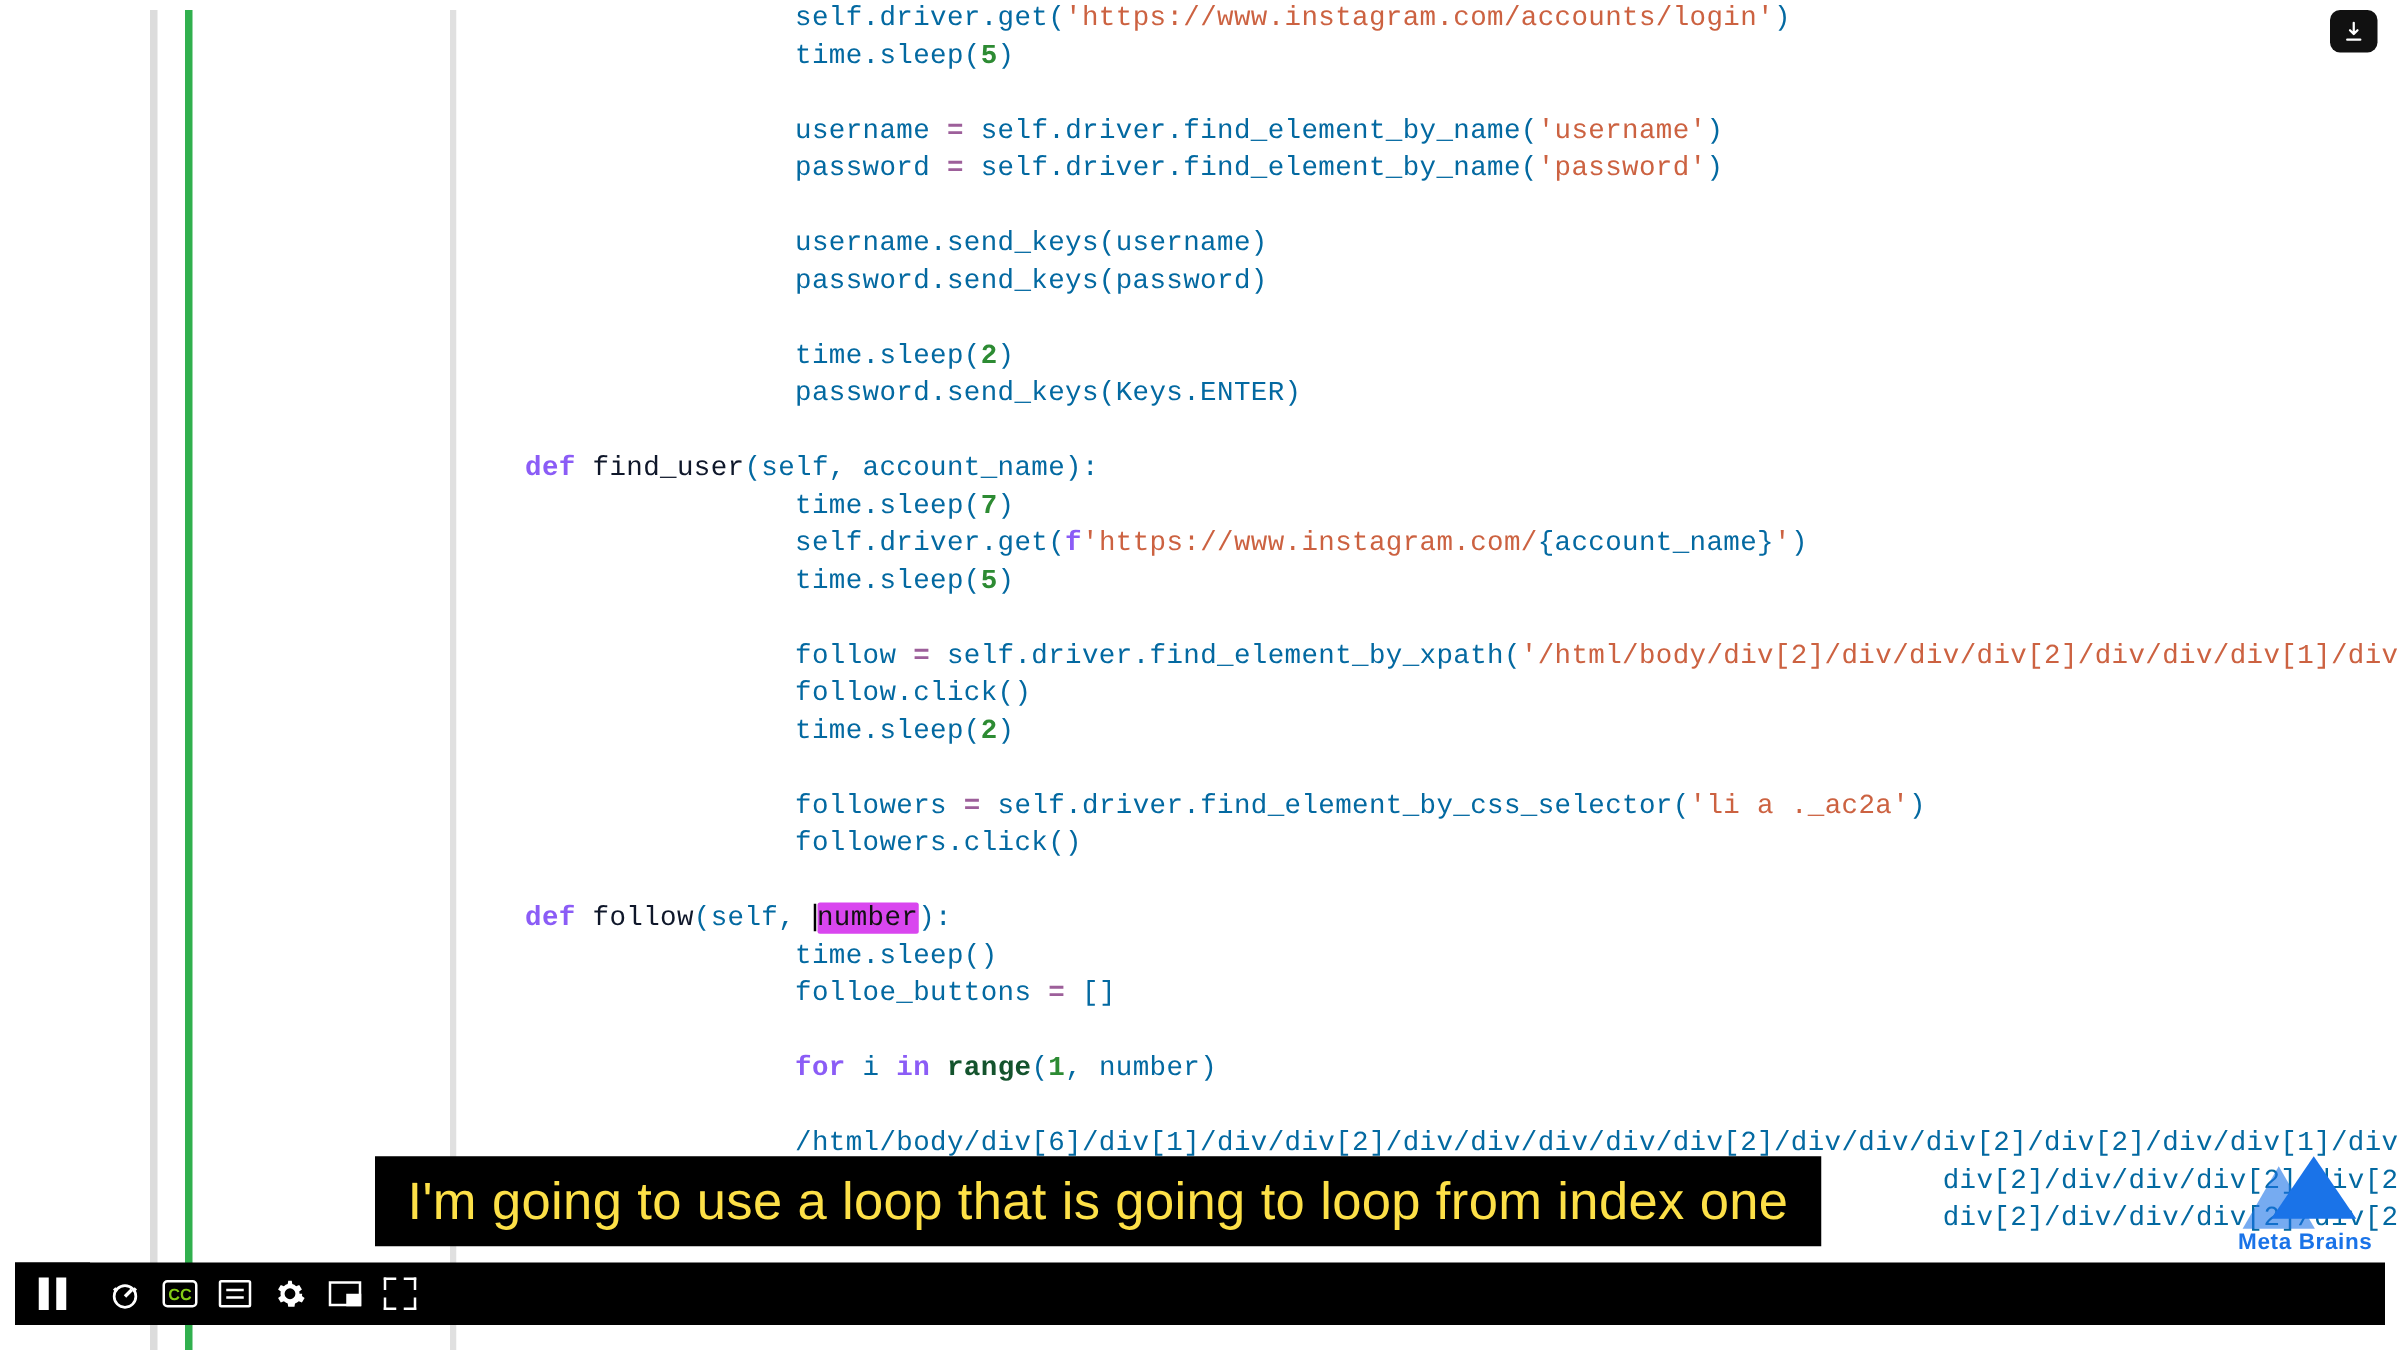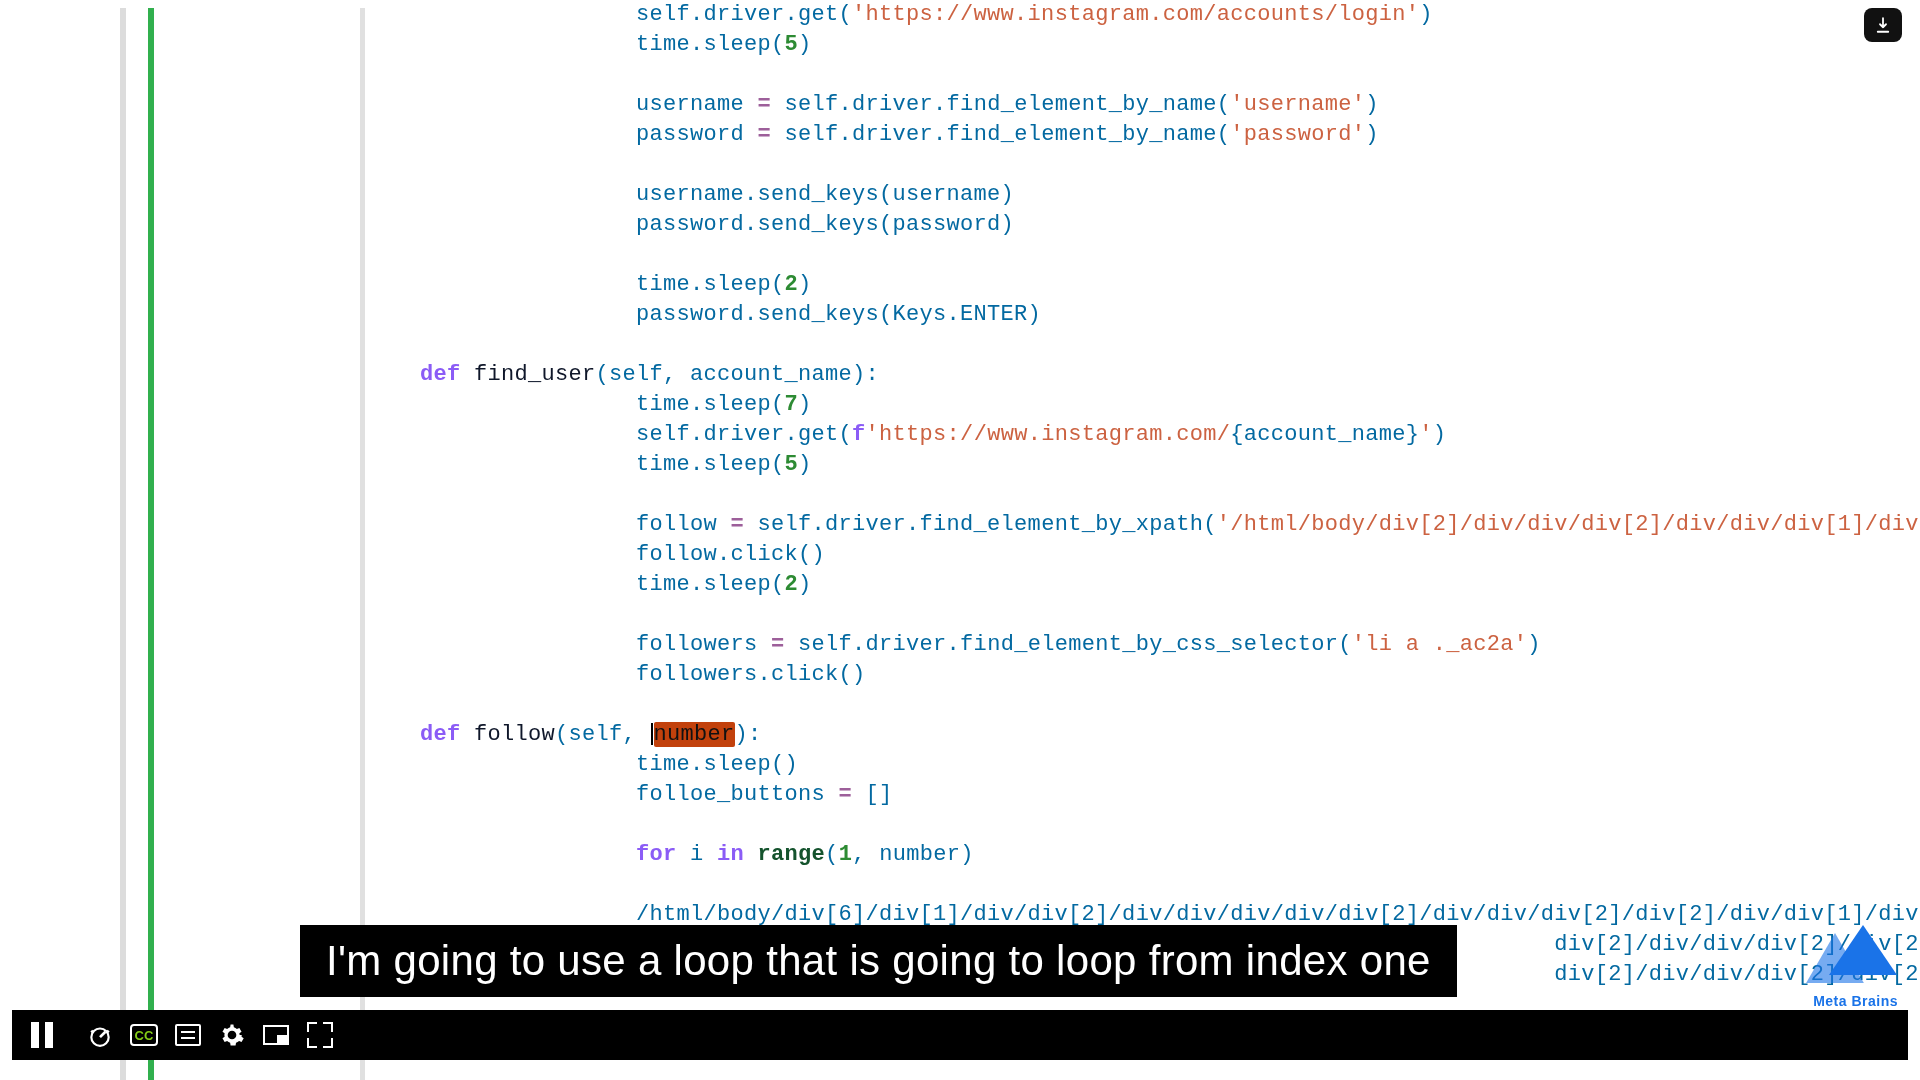--- a/index.html
+++ b/index.html
@@ -48,28 +48,28 @@
     letter-spacing: 0.3px;
   }
   .code-line { height: 30px; }
   .kw { color: #8b5cf6; font-weight: 700; }
   .fn { color: #0f172a; }
   .fn2 { color: #14532d; font-weight: bold; }
   .str { color: #cc6241; }
   .num { color: #2d8b33; font-weight: 600; }
   .op { color: #9d5f9a; font-weight: 600; }
   .ident { color: #0369a1; }
-  .sel { background: #c2410c; border-radius: 2px; }
+  .sel { background: #d946ef; border-radius: 2px; }
 
   .caption-box {
     position: absolute;
     left: 300px; top: 925px;
     background: #000;
     padding: 12px 26px;
-    color: #ffffff;
+    color: #fde047;
     font-family: Arial, sans-serif;
     font-size: 42px;
     letter-spacing: 0.3px;
     text-align: center;
   }
 
   .watermark {
     position: absolute;
     right: 22px; top: 925px;
     text-align: center;
@@ -81,21 +81,21 @@
     position: relative;
   }
   .watermark .tri1, .watermark .tri2 {
     position:absolute; width:0; height:0;
     border-left: 34px solid transparent;
     border-right: 34px solid transparent;
     border-bottom: 50px solid #1a73e8;
   }
   .watermark .tri1 { left:-20px; top:8px; opacity:.6; transform: scaleX(.85); }
   .watermark .tri2 { left:8px; top:0; }
-  .watermark .txt { font-size: 14px; font-weight: 600; margin-top: 12px; letter-spacing: .5px;}
+  .watermark .txt { font-size: 18px; font-weight: 600; margin-top: 2px; letter-spacing: .5px;}
 
   .player {
     position: absolute;
     left: 12px; right: 12px; bottom: 20px;
     height: 50px;
     background: #000;
     display: flex;
     align-items: center;
   }
   .play-btn {

